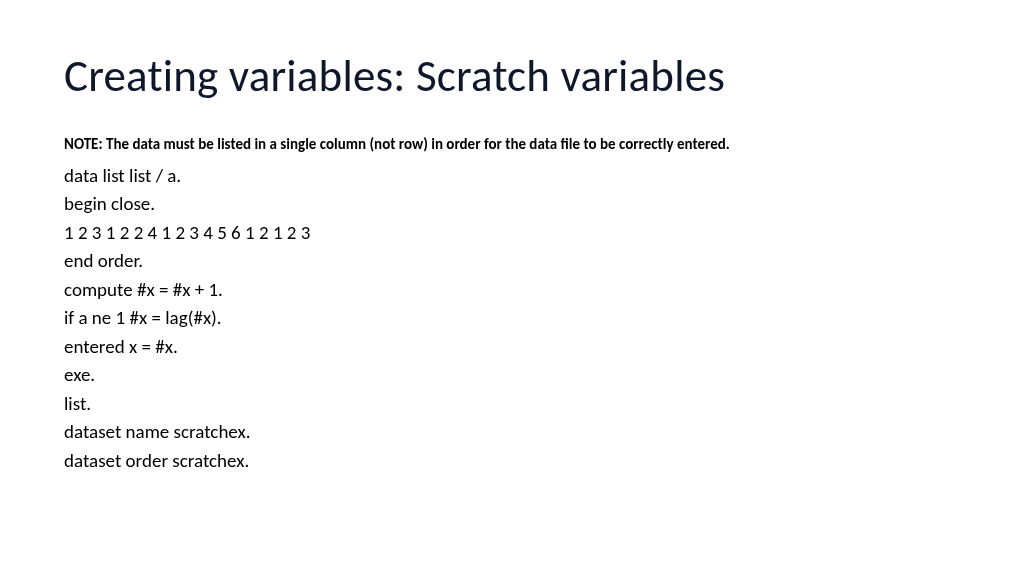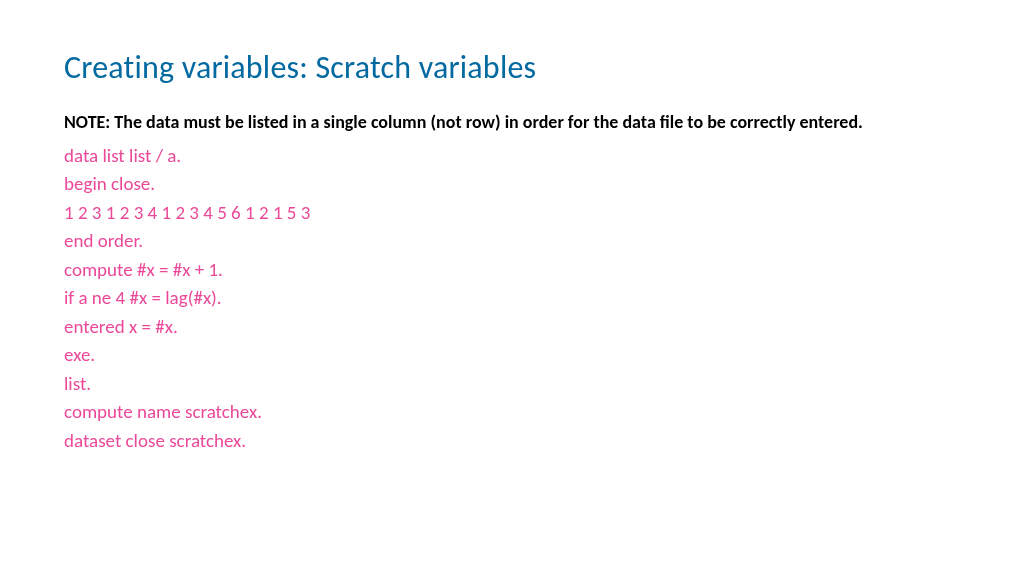--- a/index.html
+++ b/index.html
@@ -9,50 +9,50 @@
     }
     body {
       width: 1024px;
       height: 576px;
       background: #ffffff;
       font-family: Calibri, "Segoe UI", Arial, sans-serif;
       padding: 48px 64px;
       color: #000000;
     }
     .slide-title {
-      font-size: 32px;
+      font-size: 45px;
       font-weight: 400;
-      color: #0369a1;
-      margin-bottom: 24px;
+      color: #0f172a;
+      margin-bottom: 32px;
       letter-spacing: 0.2px;
     }
     .note-text {
-      font-size: 18px;
+      font-size: 15px;
       font-weight: 700;
       color: #000000;
       line-height: 1.25;
       margin-bottom: 8px;
     }
     .code-line {
       font-size: 19px;
       font-weight: 400;
-      color: #ec4899;
+      color: #000000;
       line-height: 1.5;
     }
   </style>
 </head>
 <body>
 
 <h1 class="slide-title">Creating variables: Scratch variables</h1>
 
 <p class="note-text">NOTE:  The data must be listed in a single column (not row) in order for the data file to be correctly entered.</p>
 
 <div class="code-line">data list list / a.</div>
 <div class="code-line">begin close.</div>
-<div class="code-line">1 2 3 1 2 3 4 1 2 3 4 5 6 1 2 1 5 3</div>
+<div class="code-line">1 2 3 1 2 2 4 1 2 3 4 5 6 1 2 1 2 3</div>
 <div class="code-line">end order.</div>
 <div class="code-line">compute #x = #x + 1.</div>
-<div class="code-line">if a ne 4 #x = lag(#x).</div>
+<div class="code-line">if a ne 1 #x = lag(#x).</div>
 <div class="code-line">entered x = #x.</div>
 <div class="code-line">exe.</div>
 <div class="code-line">list.</div>
-<div class="code-line">compute name scratchex.</div>
-<div class="code-line">dataset close scratchex.</div>
+<div class="code-line">dataset name scratchex.</div>
+<div class="code-line">dataset order scratchex.</div>
 
 </body></html>

